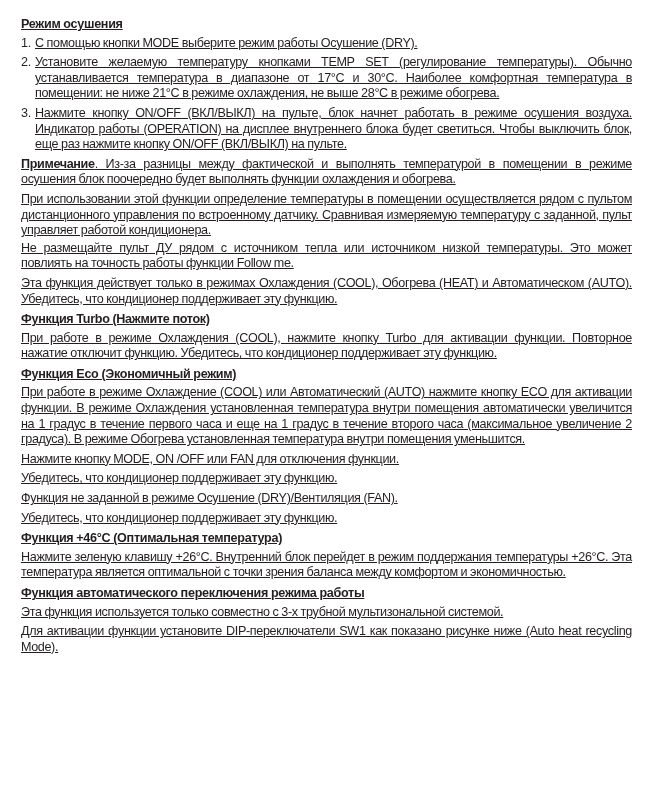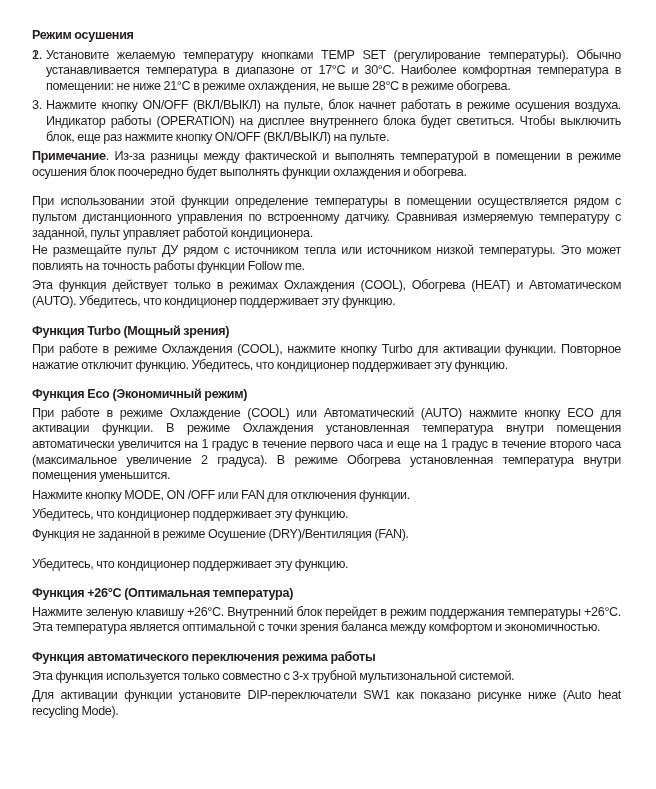--- a/index.html
+++ b/index.html
@@ -18,21 +18,21 @@
     .page {
       position: absolute;
       left: 18px;
       top: 14px;
       width: 617px;
       font-size: 12.6px;
       line-height: 15.6px;
       letter-spacing: -0.35px;
       word-spacing: -0.3px;
     }
-    .section { margin: 14px; }
+    .section { margin: 3px; text-decoration: underline; }
     .heading {
       font-weight: bold;
       margin: 0 0 3px 0;
       font-size: 12.6px;
       letter-spacing: -0.3px;
     }
     .para {
       margin: 0 0 4px 0;
       text-align: justify;
       text-align-last: left;
@@ -60,58 +60,59 @@
 </head>
 <body>
 
 <div class="page">
 
   <div class="section">
     <div class="heading">Режим осушения</div>
     <ol class="steps">
       <li>
         <span class="num">1.</span>
+        <span>С помощью кнопки MODE выберите режим работы Осушение (DRY).</span>
       </li>
       <li>
         <span class="num">2.</span>
         <span>Установите желаемую температуру кнопками TEMP SET (регулирование температуры). Обычно устанавливается температура в диапазоне от 17°C и 30°C. Наиболее комфортная температура в помещении: не ниже 21°C в режиме охлаждения, не выше 28°C в режиме обогрева.</span>
       </li>
       <li>
         <span class="num">3.</span>
         <span>Нажмите кнопку ON/OFF (ВКЛ/ВЫКЛ) на пульте, блок начнет работать в режиме осушения воздуха. Индикатор работы (OPERATION) на дисплее внутреннего блока будет светиться. Чтобы выключить блок, еще раз нажмите кнопку ON/OFF (ВКЛ/ВЫКЛ) на пульте.</span>
       </li>
     </ol>
     <p class="para"><span class="note-label">Примечание</span><span>. Из-за разницы между фактической и выполнять температурой в помещении в режиме осушения блок поочередно будет выполнять функции охлаждения и обогрева.</span></p>
   </div>
 
   <div class="section">
     <p class="para" style="margin-bottom:2px">При использовании этой функции определение температуры в помещении осуществляется рядом с пультом дистанционного управления по встроенному датчику. Сравнивая измеряемую температуру с заданной, пульт управляет работой кондиционера.</p>
     <p class="para">Не размещайте пульт ДУ рядом с источником тепла или источником низкой температуры. Это может повлиять на точность работы функции Follow me.</p>
     <p class="para">Эта функция действует только в режимах Охлаждения (COOL), Обогрева (HEAT) и Автоматическом (AUTO). Убедитесь, что кондиционер поддерживает эту функцию.</p>
   </div>
 
   <div class="section">
-    <div class="heading">Функция Turbo (Мощный зрения)</div>
+    <div class="heading">Функция Turbo (Нажмите поток)</div>
     <p class="para">При работе в режиме Охлаждения (COOL), нажмите кнопку Turbo для активации функции. Повторное нажатие отключит функцию. Убедитесь, что кондиционер поддерживает эту функцию.</p>
   </div>
 
   <div class="section">
     <div class="heading">Функция Eco (Экономичный режим)</div>
     <p class="para">При работе в режиме Охлаждение (COOL) или Автоматический (AUTO) нажмите кнопку ECO для активации функции. В режиме Охлаждения установленная температура внутри помещения автоматически увеличится на 1 градус в течение первого часа и еще на 1 градус в течение второго часа (максимальное увеличение 2 градуса). В режиме Обогрева установленная температура внутри помещения уменьшится.</p>
     <p class="para">Нажмите кнопку MODE, ON /OFF или FAN для отключения функции.</p>
     <p class="para">Убедитесь, что кондиционер поддерживает эту функцию.</p>
     <p class="para">Функция не заданной в режиме Осушение (DRY)/Вентиляция (FAN).</p>
   </div>
 
   <div class="section">
     <p class="para">Убедитесь, что кондиционер поддерживает эту функцию.</p>
   </div>
 
   <div class="section">
-    <div class="heading">Функция +26°C (Оптимальная температура)</div>
+    <div class="heading">Функция +46°C (Оптимальная температура)</div>
     <p class="para">Нажмите зеленую клавишу +26°C. Внутренний блок перейдет в режим поддержания температуры +26°C. Эта температура является оптимальной с точки зрения баланса между комфортом и экономичностью.</p>
   </div>
 
 
   <div class="section">
     <div class="heading">Функция автоматического переключения режима работы</div>
     <p class="para">Эта функция используется только совместно с 3-х трубной мультизональной системой.</p>
     <p class="para">Для активации функции установите DIP-переключатели SW1 как показано рисунке ниже (Auto heat recycling Mode).</p>
 
   </div>

